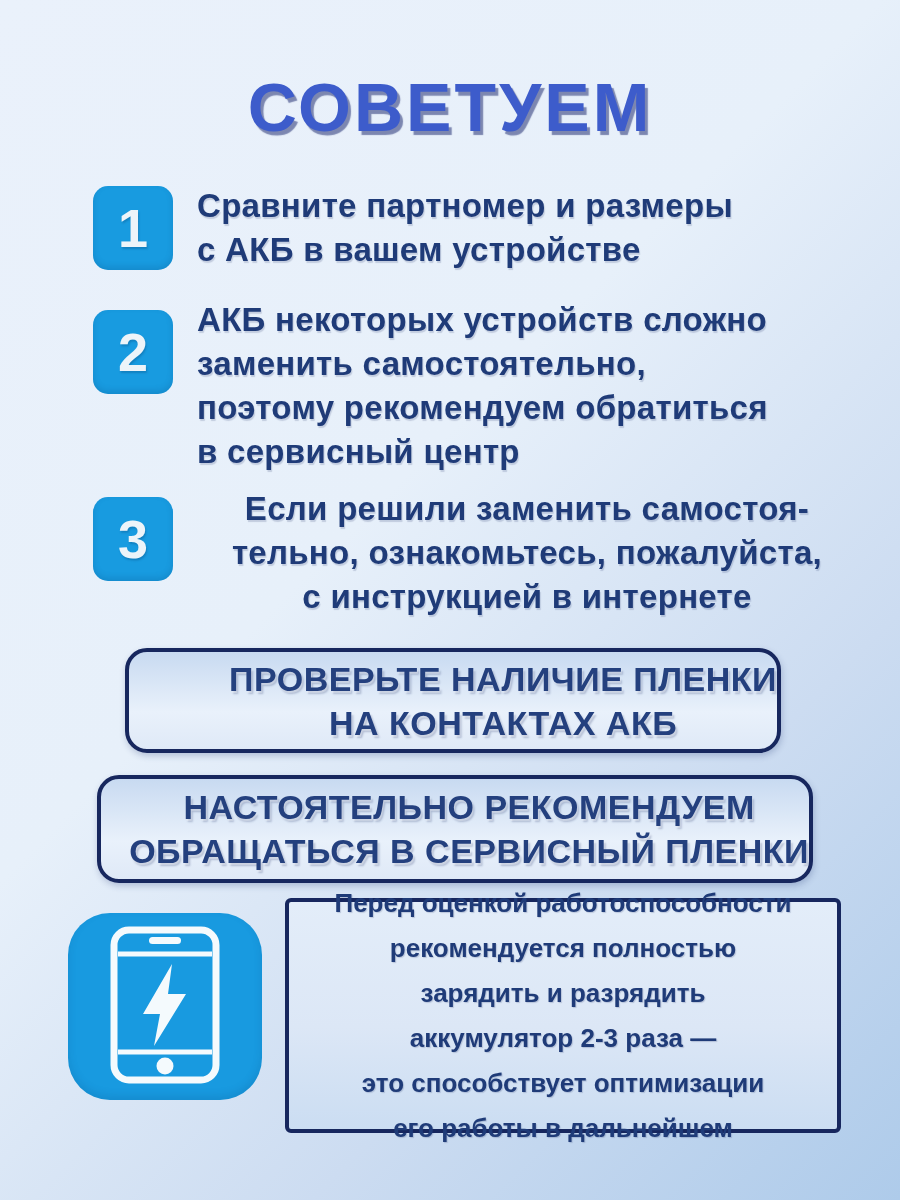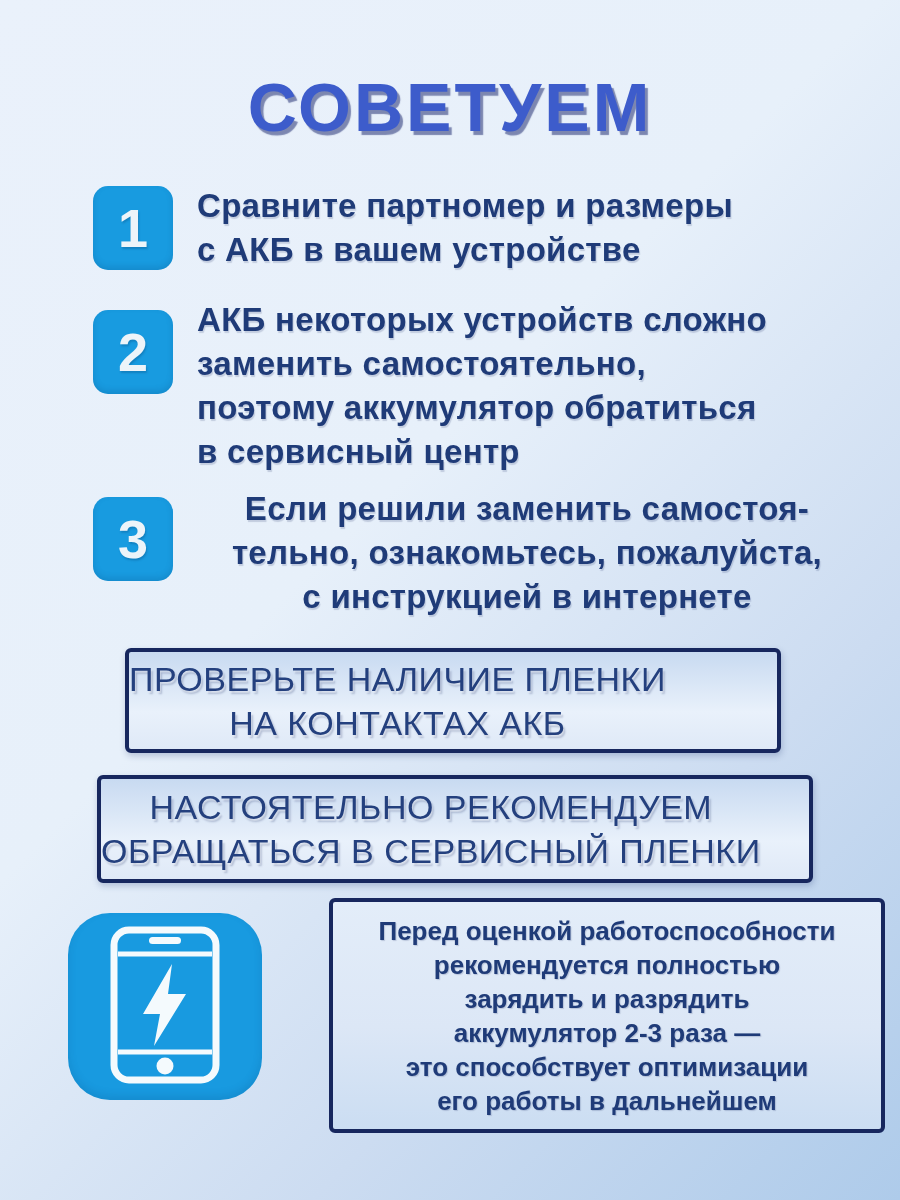--- a/index.html
+++ b/index.html
@@ -48,29 +48,29 @@
     font-weight: 700;
     line-height: 44px;
     letter-spacing: 0.3px;
     color: #1F3B78;
     white-space: pre-line;
     text-shadow: 1px 2px 1px rgba(30,45,100,0.18);
   }
   .notice {
     position: absolute;
     border: 4px solid #17275E;
-    border-radius: 6px;
+    border-radius: 22px;
     background: linear-gradient(180deg, #C8DAF1 0%, #E9F1FB 62%, #DFE9F7 100%);
     box-shadow: 1px 3px 6px rgba(40,60,120,0.25);
     display: flex;
     align-items: center;
-    justify-content: flex-start;
+    justify-content: flex-end;
     text-align: center;
     font-size: 34px;
-    font-weight: 400;
+    font-weight: 700;
     line-height: 44px;
     letter-spacing: 0.5px;
     color: #24407E;
     white-space: pre-line;
     text-shadow: 1px 2px 1px rgba(255,255,255,0.35), 2px 3px 2px rgba(25,40,95,0.25);
   }
   .notice-film { left: 125px; top: 648px; width: 648px; height: 97px; }
   .notice-service { left: 97px; top: 775px; width: 708px; height: 100px; }
   .phone-tile {
     position: absolute;
@@ -93,46 +93,45 @@
     height: 227px;
     border: 4px solid #17275E;
     border-radius: 6px;
     background: linear-gradient(180deg, #E3EDF9 0%, #DCE7F6 55%, #CBDDF2 100%);
     display: flex;
     align-items: center;
     justify-content: center;
     text-align: center;
     font-size: 26px;
     font-weight: 700;
-    line-height: 34px;
+    line-height: 45px;
     color: #1F3B78;
     white-space: pre-line;
     text-shadow: 1px 1px 1px rgba(30,45,100,0.2);
-    margin-left: 44px;
   }
 </style>
 </head>
 <body>
 
 <div class="page">
 
   <h1 class="title">СОВЕТУЕМ</h1>
 
   <div class="badge" style="top:186px;">
     <span>1</span>
   </div>
   <div class="step-text" style="top:184px;">Сравните партномер и размеры
 с АКБ в вашем устройстве</div>
 
   <div class="badge" style="top:310px;">
     <span>2</span>
   </div>
   <div class="step-text" style="top:298px;">АКБ некоторых устройств сложно
 заменить самостоятельно,
-поэтому аккумулятор обратиться
+поэтому рекомендуем обратиться
 в сервисный центр</div>
 
   <div class="badge" style="top:497px;">
     <span>3</span>
   </div>
   <div class="step-text" style="top:487px;text-align:center;">Если решили заменить самостоя-
 тельно, ознакомьтесь, пожалуйста,
 с инструкцией в интернете</div>
 
   <div class="notice notice-film">

